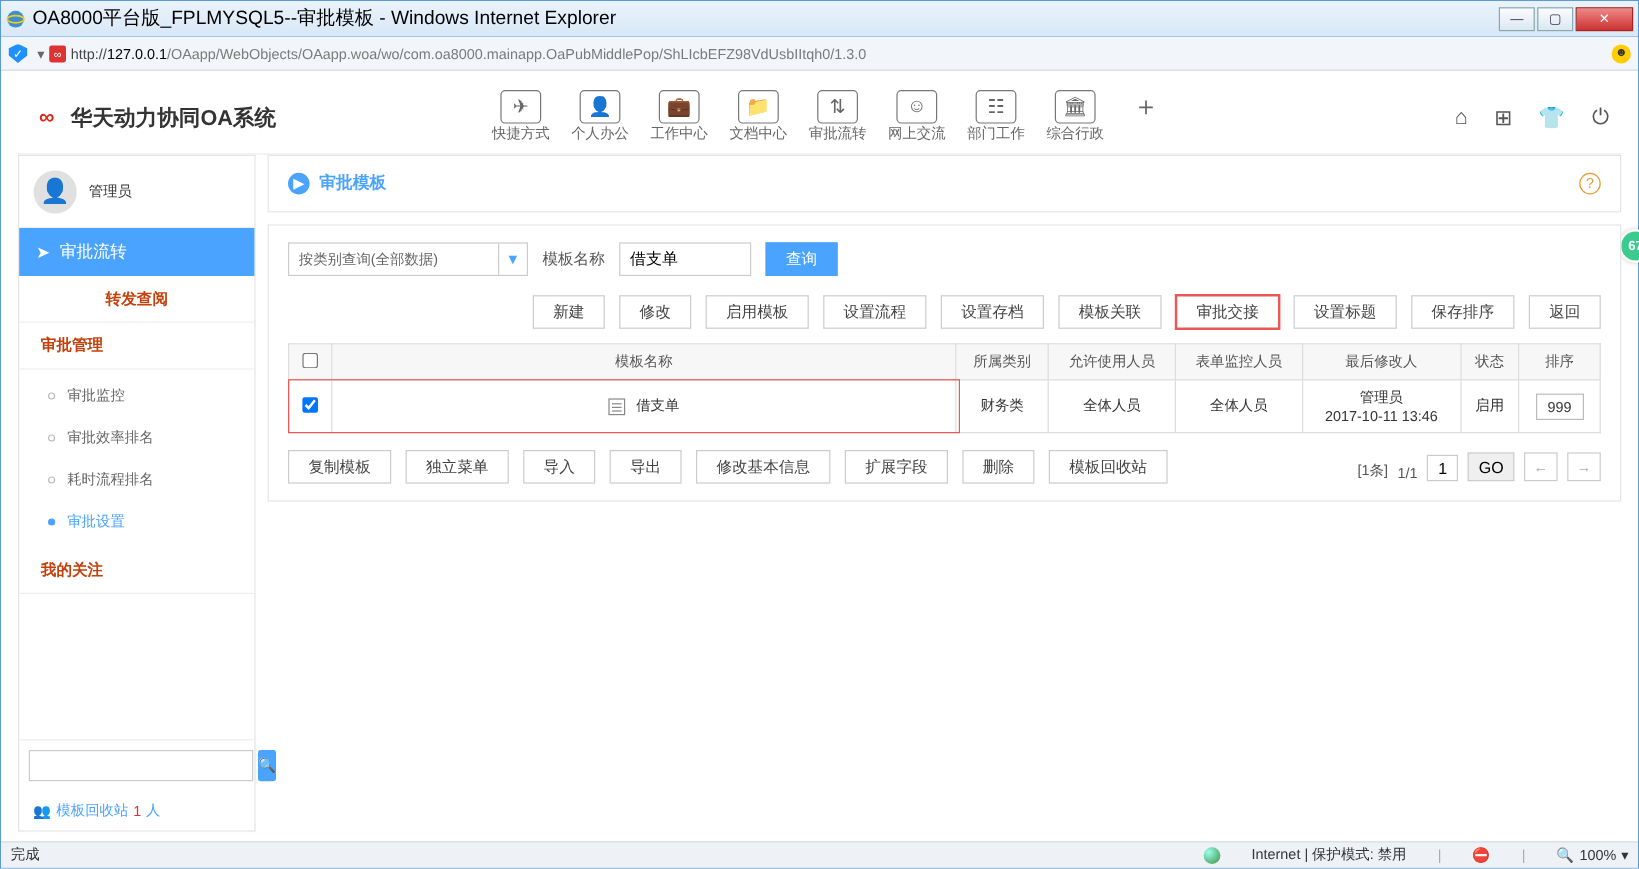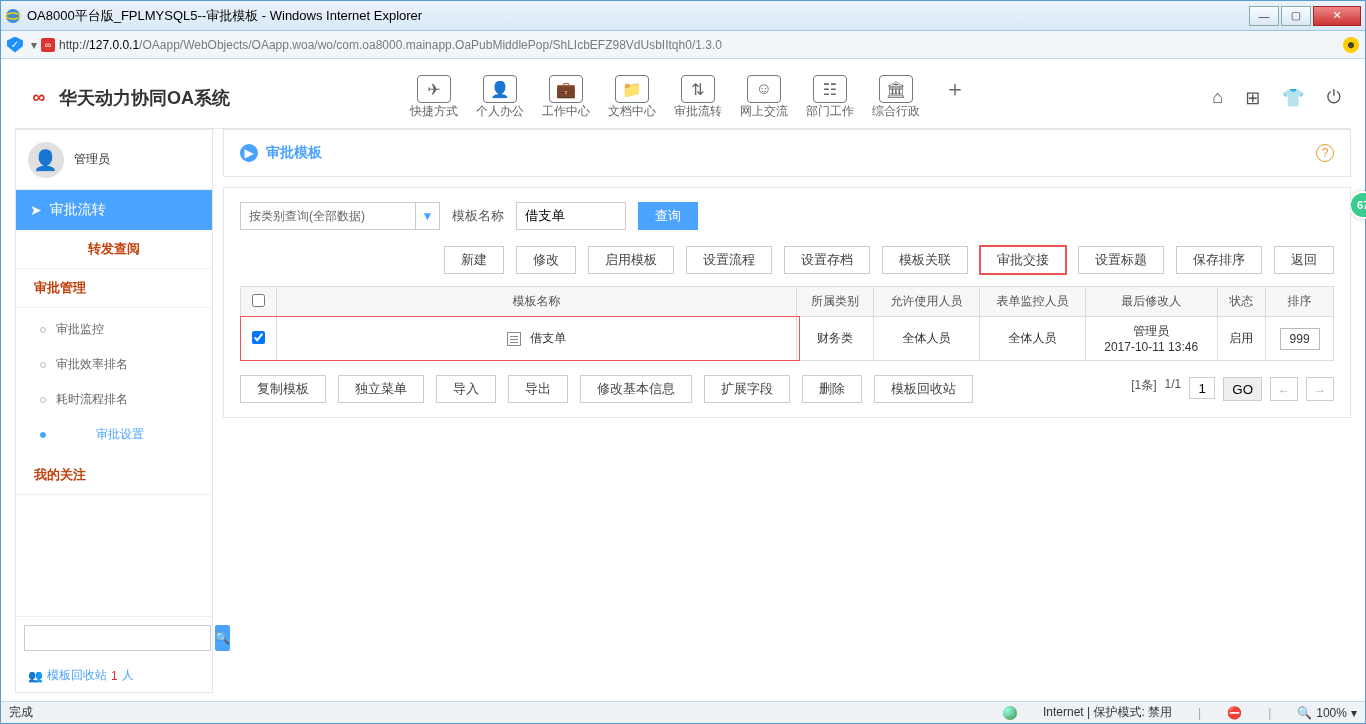--- a/index.html
+++ b/index.html
@@ -2,21 +2,21 @@
 <html><head>
 <meta charset="utf-8">
 <style>
 * { margin: 0; padding: 0; box-sizing: border-box; font-family: "Microsoft YaHei", Arial, sans-serif; }
 body { background: #fff; font-size: 12px; color: #333; overflow: hidden; }
 
 .win-frame { width: 1366px; height: 724px; display: flex; flex-direction: column; border: 1px solid #5b9bd5; }
 
 .titlebar { height: 30px; background: linear-gradient(#eaf3fb, #d9e8f7); border-bottom: 1px solid #9fc5e8; display: flex; align-items: center; padding: 0 4px; }
 .titlebar .ie-icon { width: 16px; height: 16px; margin-right: 6px; }
-.titlebar .title-text { flex: 1; font-size: 13px; color: #000; }
+.titlebar .title-text { flex: 1; font-size: 16px; color: #000; }
 .titlebar .win-btns { display: flex; }
 .titlebar .wb { width: 30px; height: 20px; border: 1px solid #8aa; background: linear-gradient(#fafcff,#dce7f2); margin-left: 2px; display:flex; align-items:center; justify-content:center; font-size:11px; color:#334; }
 .titlebar .wb.close { background: linear-gradient(#e88,#c33); color:#fff; border-color:#a22; width:48px; }
 
 .addrbar { height: 28px; background: #f2f6fb; border-bottom: 1px solid #c9d8e8; display:flex; align-items:center; padding: 0 6px; font-size:12px; color:#444; }
 .addrbar .shield { width:16px; height:16px; margin-right:4px; background:#1e90ff; clip-path: polygon(50% 0,100% 25%,100% 60%,50% 100%,0 60%,0 25%); display:flex;align-items:center;justify-content:center;color:#fff;font-size:10px;}
 .addrbar .dd { margin: 0 4px; color:#666; }
 .addrbar .favicon { width:14px;height:14px;background:#d33;border-radius:2px;margin-right:4px;display:inline-flex;align-items:center;justify-content:center;color:#fff;font-size:9px;}
 .addrbar .url { flex:1; white-space:nowrap; overflow:hidden; }
 .addrbar .url .host { color:#000; }
@@ -38,21 +38,21 @@
 .main { flex:1; display:flex; padding: 0 14px 8px 14px; gap:10px; }
 
 .sidebar { width:198px; background:#fff; border:1px solid #e5e5e5; display:flex; flex-direction:column; }
 .user-block { height:60px; display:flex; align-items:center; padding: 0 12px; border-bottom:1px solid #eee; }
 .avatar { width:36px;height:36px;border-radius:50%;background:#e0e0e0;display:flex;align-items:center;justify-content:center;color:#aaa;font-size:20px;margin-right:10px;}
 .nav-active { background:#4aa3ff; color:#fff; height:40px; display:flex; align-items:center; padding:0 14px; font-size:14px; }
 .nav-active .arrow { margin-right:8px; font-size:14px; }
 .nav-sec { padding: 10px 18px; font-size:13px; color:#c2410c; font-weight:bold; border-bottom:1px solid #eee; }
 .nav-list { padding: 4px 0; }
 .nav-item { display:flex; align-items:center; padding: 9px 24px; font-size:12px; color:#666; }
-.nav-item.sel { color:#4aa3ff;gap:40px; }
+.nav-item.sel { color:#4aa3ff; }
 .nav-item .dot { width:6px;height:6px;border:1px solid #bbb;border-radius:50%;margin-right:10px; }
 .nav-item.sel .dot { background:#4aa3ff;border-color:#4aa3ff; }
 .side-search { margin-top:auto; padding:8px; display:flex; gap:4px; border-top:1px solid #eee;}
 .side-search input { flex:1; border:1px solid #ccc; height:26px; padding:0 4px; }
 .side-search .sbtn { width:28px;height:26px;background:#4aa3ff;color:#fff;display:flex;align-items:center;justify-content:center;border-radius:2px;}
 .online { padding:8px 12px; font-size:12px; color:#4aa3ff; display:flex;align-items:center;gap:4px;}
 .online .num { color:#d33; }
 
 .panel { flex:1; display:flex; flex-direction:column; gap:10px; }
 .card { border:1px solid #e5e5e5; background:#fff; padding: 14px 16px; position:relative; }
@@ -78,21 +78,21 @@
 .grid th { background:#f7f7f7; color:#555; font-weight:normal; height:30px;}
 .grid td { height:38px; }
 .cell-name { text-align:left; padding-left:12px; }
 .cell-name .doc-icn { display:inline-block; width:14px; height:14px; border:1px solid #888; margin-right:6px; vertical-align:middle; position:relative;}
 .cell-name .doc-icn::before{content:"";position:absolute;left:2px;right:2px;top:3px;height:1px;background:#888;box-shadow:0 3px 0 #888,0 6px 0 #888;}
 .row-outline td:nth-child(1),.row-outline td:nth-child(2){ position:relative; }
 .row-outline-wrap { position:absolute; left:-1px; top:-1px; right:0; bottom:-1px; border:1.5px solid #e55; pointer-events:none; }
 .ordbox { border:1px solid #bbb; width:40px; height:22px; display:inline-flex;align-items:center;justify-content:center;}
 
 .bottom-row { display:flex; align-items:center; gap:12px; margin-top:14px; }
-.pager { margin-left:auto; display:flex; align-items:flex-start; gap:8px; font-size:12px; color:#555;}
+.pager { margin-left:auto; display:flex; align-items:flex-end; gap:8px; font-size:12px; color:#555;}
 .pager .pin { width:26px; height:22px; border:1px solid #ccc; text-align:center; }
 .pager .go { border:1px solid #ccc; height:24px; padding:0 8px; }
 .pager .nav { border:1px solid #ccc; width:28px;height:24px;display:inline-flex;align-items:center;justify-content:center;color:#aaa;}
 
 .badge-67 { position:absolute; right:-12px; top:132px; width:28px;height:28px;border-radius:50%;background:#3acb8f;color:#fff;display:flex;align-items:center;justify-content:center;font-size:11px;font-weight:bold; border:2px solid #fff; box-shadow:0 0 4px rgba(0,0,0,.2);}
 
 .statusbar { height:22px; background:#eef2f7; border-top:1px solid #c9d8e8; display:flex; align-items:center; padding:0 8px; font-size:12px; color:#333;}
 .statusbar .right { margin-left:auto; display:flex; align-items:center; gap:26px;}
 .statusbar .globe { width:14px;height:14px;border-radius:50%;background:radial-gradient(circle at 30% 30%,#9fe,#3a8f3a);}
 .statusbar .sep { color:#aaa; }

